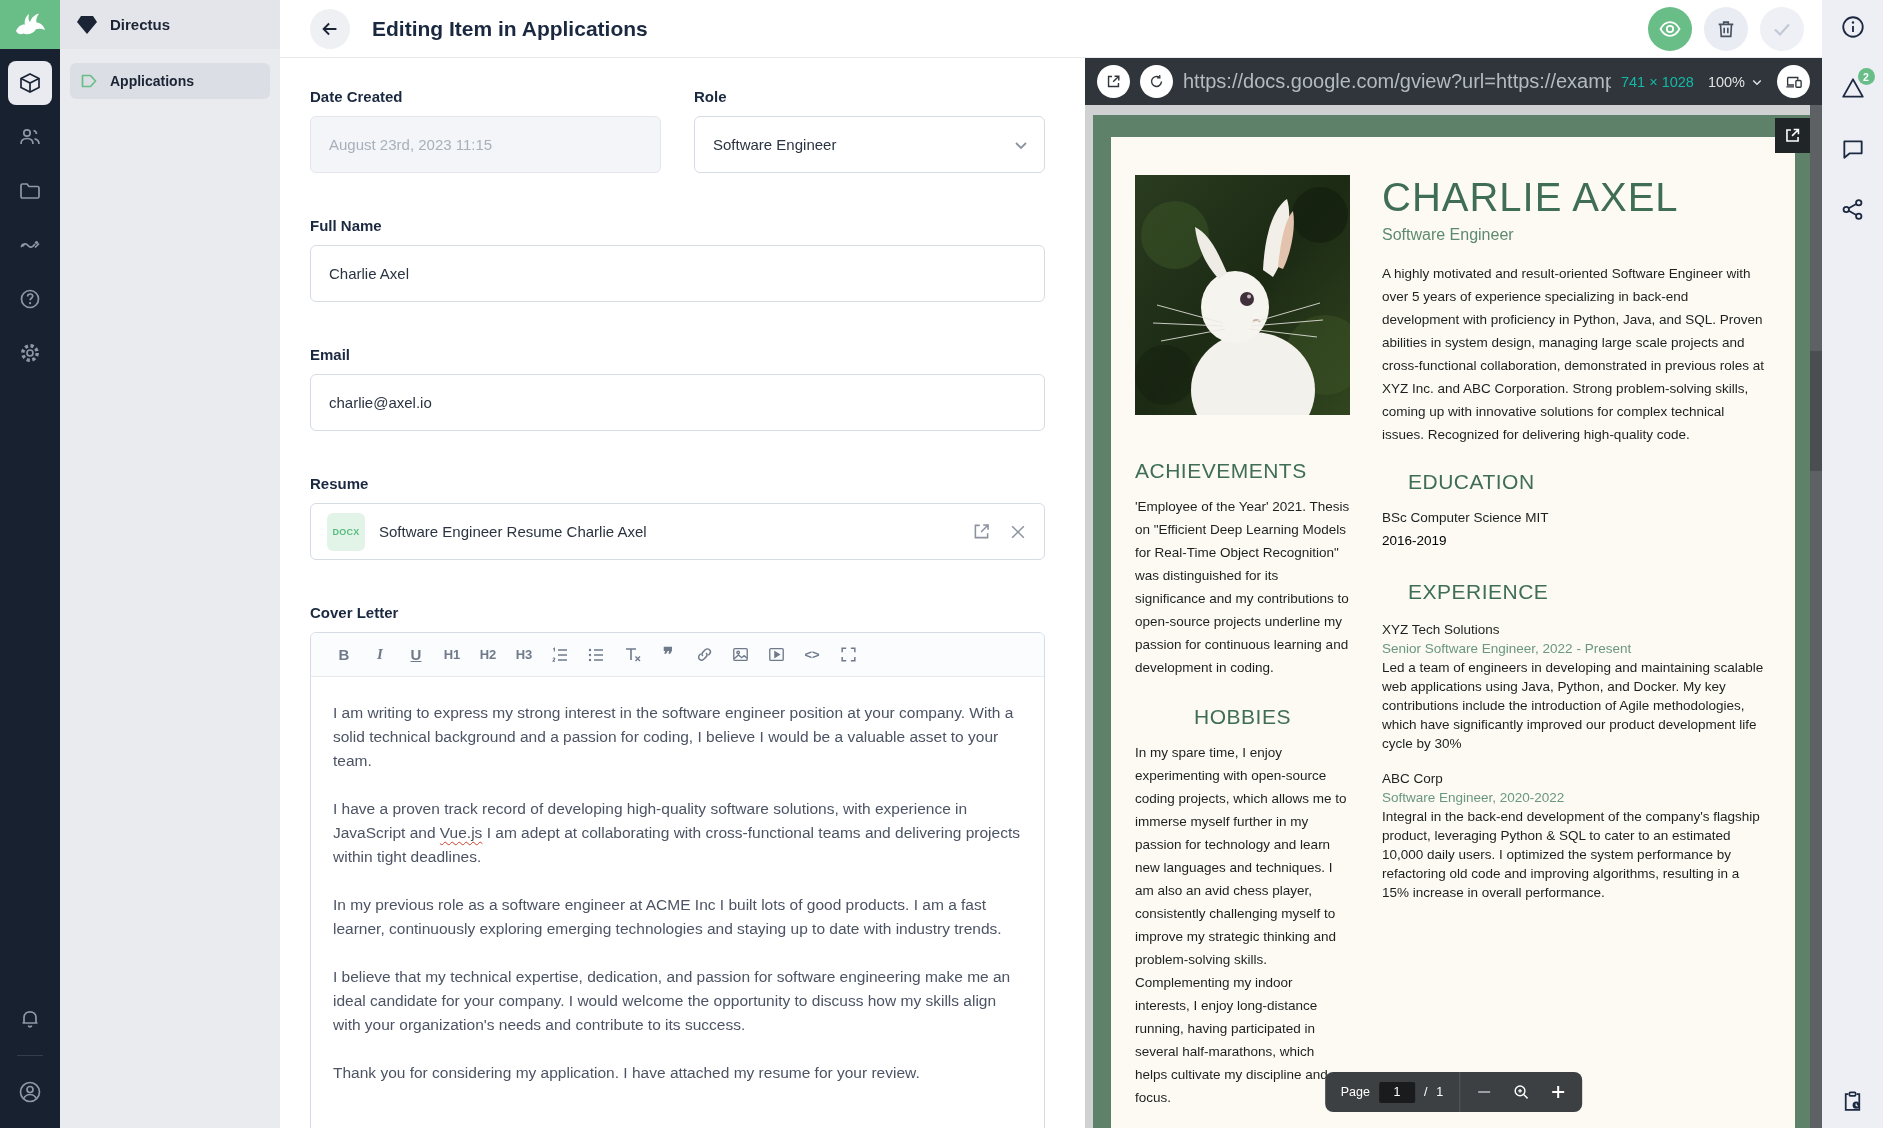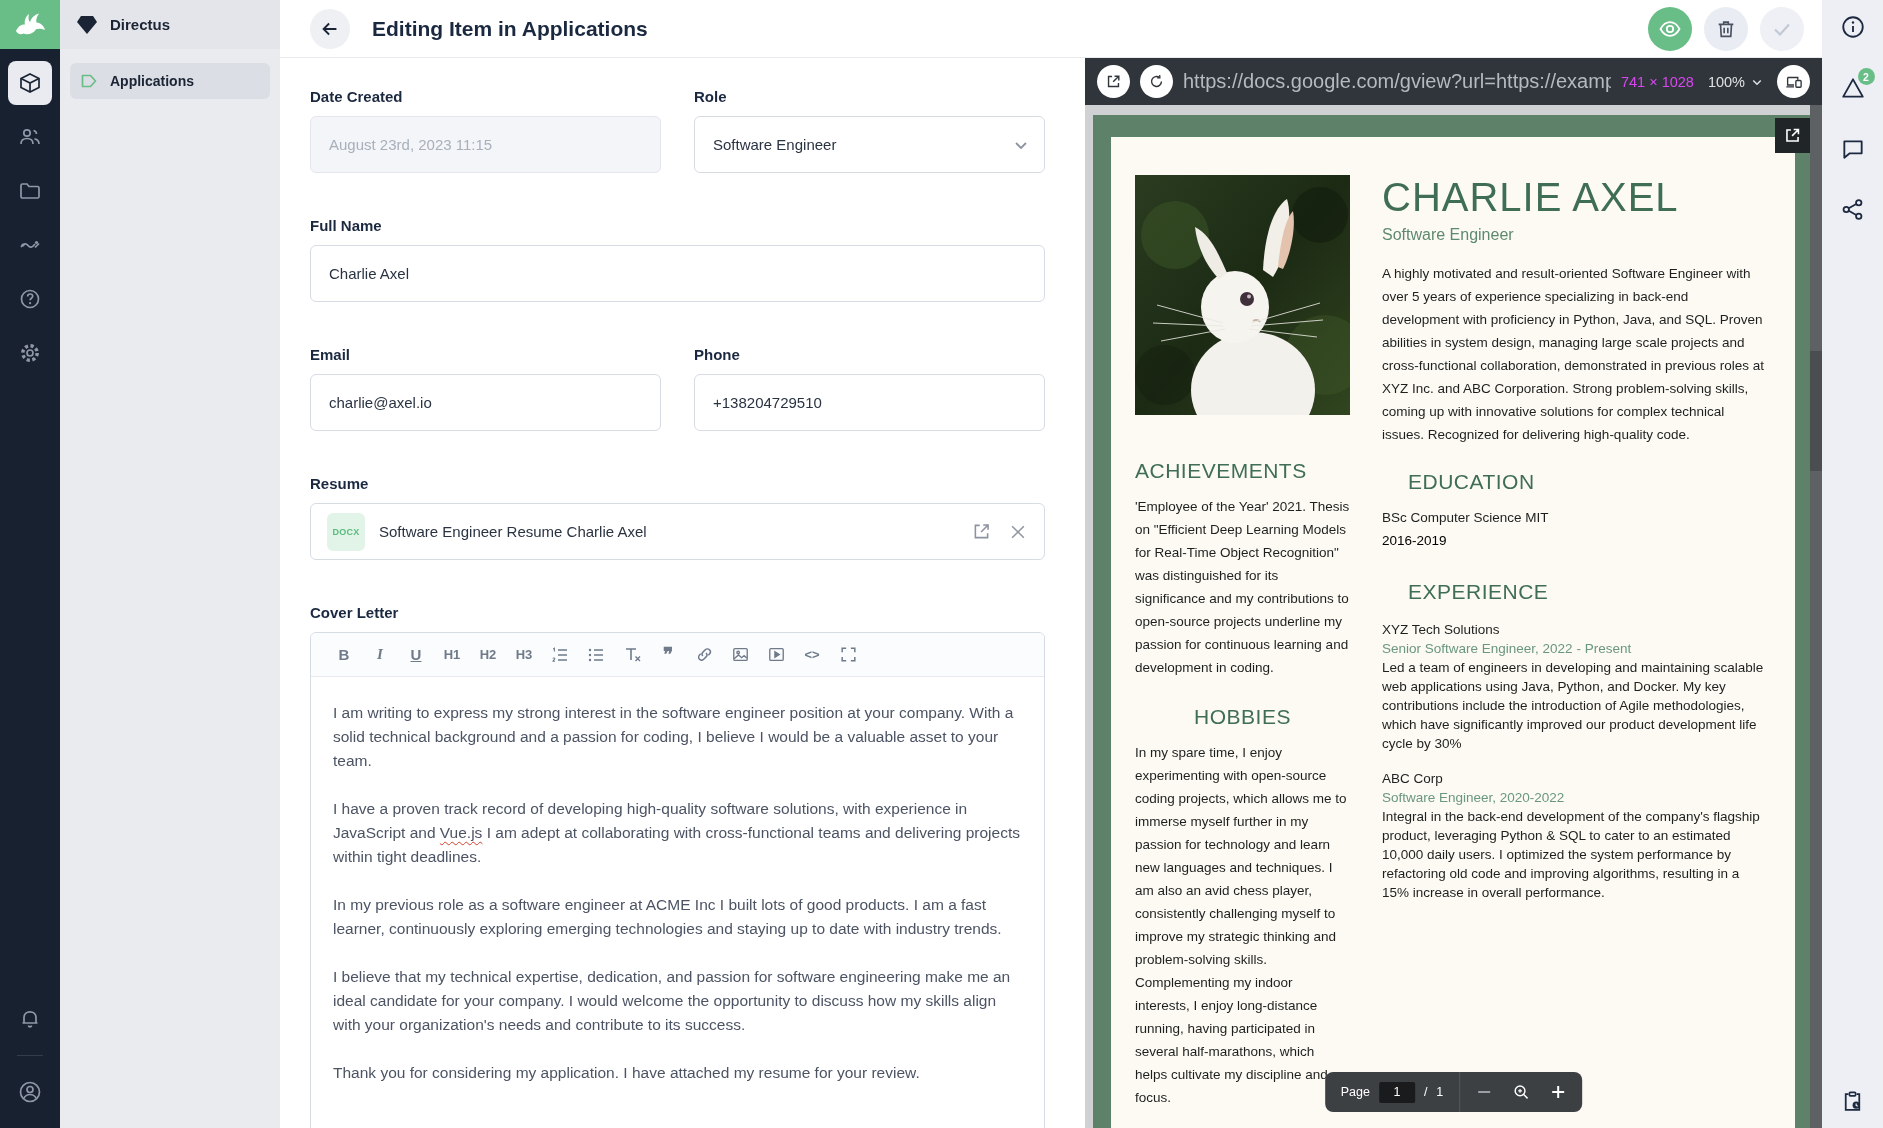--- a/index.html
+++ b/index.html
@@ -56,21 +56,21 @@
   .tb-btn.u { text-decoration:underline; }
   .editor-content { padding:24px 22px; font-size:15.5px; line-height:24px; color:#4c5464; min-height:480px; }
   .editor-content p { margin-bottom:24px; }
   .squiggle { text-decoration:underline wavy #d2402e; text-decoration-thickness:1px; text-underline-offset:3px; }
 
   
   .preview { width:737px; flex-shrink:0; display:flex; flex-direction:column; min-height:0; }
   .pheader { height:47px; background:#2f353a; display:flex; align-items:center; padding:0 12px; gap:10px; flex-shrink:0; }
   .circle-btn { width:33px; height:33px; border-radius:50%; background:#fff; display:flex; align-items:center; justify-content:center; cursor:pointer; flex-shrink:0; }
   .purl { flex:1; font-size:20px; color:#b3bac0; white-space:nowrap; overflow:hidden; min-width:0; }
-  .pdims { font-size:14.5px; color:#d946ef; white-space:nowrap; }
+  .pdims { font-size:14.5px; color:#14b8a6; white-space:nowrap; }
   .pzoom { font-size:14.5px; color:#dfe2e4; display:flex; align-items:center; gap:6px; margin:0 4px; cursor:pointer; }
   .pbody { flex:1; background:#cfd1d2; position:relative; padding:10px 12px 0 8px; min-height:0; }
   .web-page { background:#5e8169; height:100%; padding:22px 15px 0 18px; }
   .paper { background:#fcfaf3; height:100%; padding:38px 28px 0 24px; overflow:hidden; }
   .pscrollbar { position:absolute; top:0; right:0; width:12px; height:100%; background:#5d6164; cursor:pointer; }
   .pscrollbar .thumb { position:absolute; top:24%; left:0; width:100%; height:120px; background:#4a4e51; }
   .float-open { position:absolute; top:13px; right:12px; width:35px; height:35px; background:#202528; display:flex; align-items:center; justify-content:center; cursor:pointer; }
 
   
   .doc { display:flex; color:#1e201f; }
@@ -237,24 +237,20 @@
         <div class="field">
           <div class="field-label">Full Name</div>
           <input class="input" value="Charlie Axel" style="">
         </div>
       </div>
 
       <div class="field-row">
         <div class="field">
           <div class="field-label">Email</div>
           <input class="input" value="charlie@axel.io" style="">
-        </div>
-        <div class="field">
-          <div class="field-label">Phone</div>
-          <input class="input" value="+138204729510" style="">
         </div>
       </div>
 
       <div class="field-row">
         <div class="field">
           <div class="field-label">Resume</div>
           <div class="file-row">
             <div class="docx-badge">DOCX</div>
             <div class="file-name">Software Engineer Resume Charlie Axel</div>
             <div class="file-actions">

